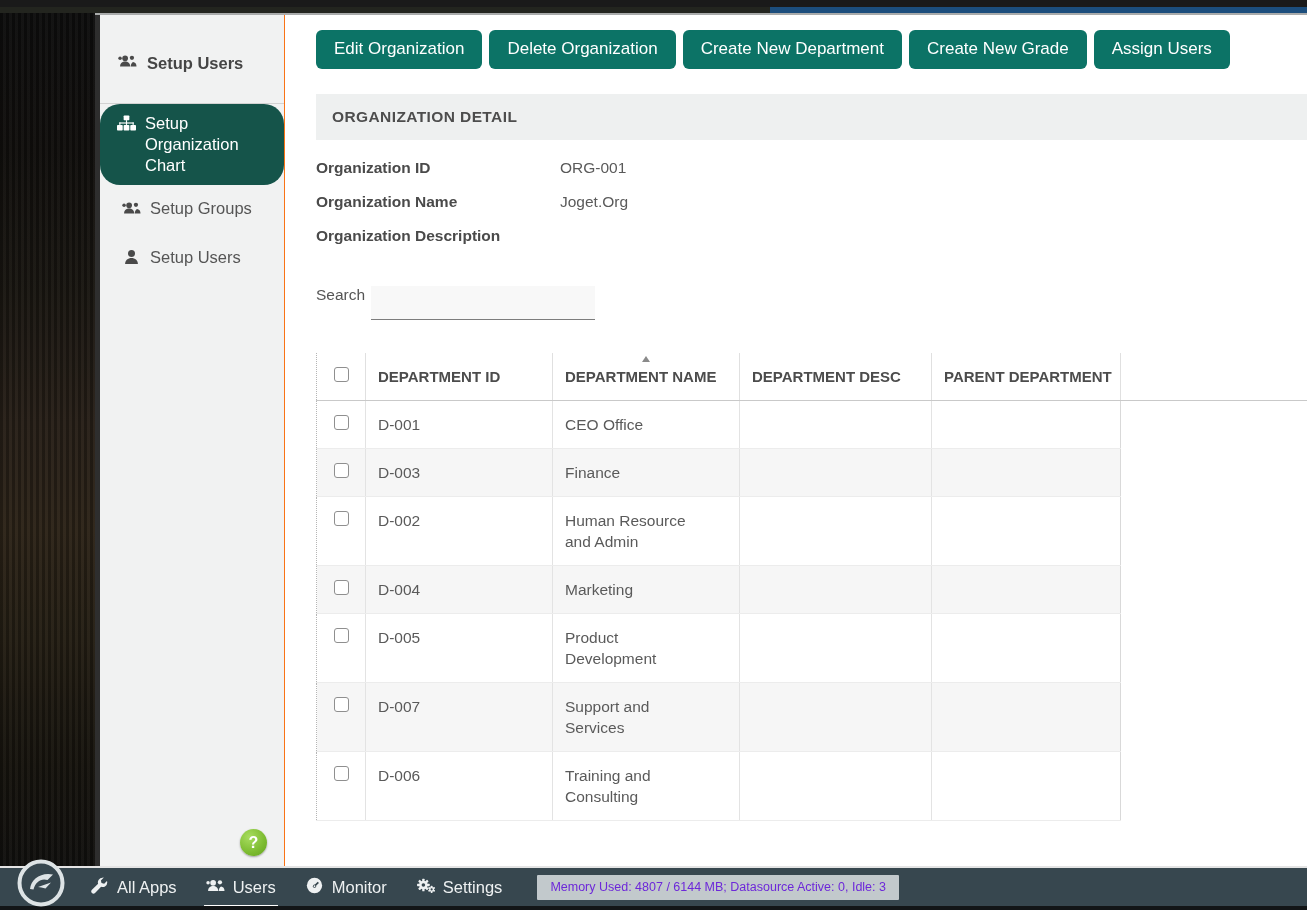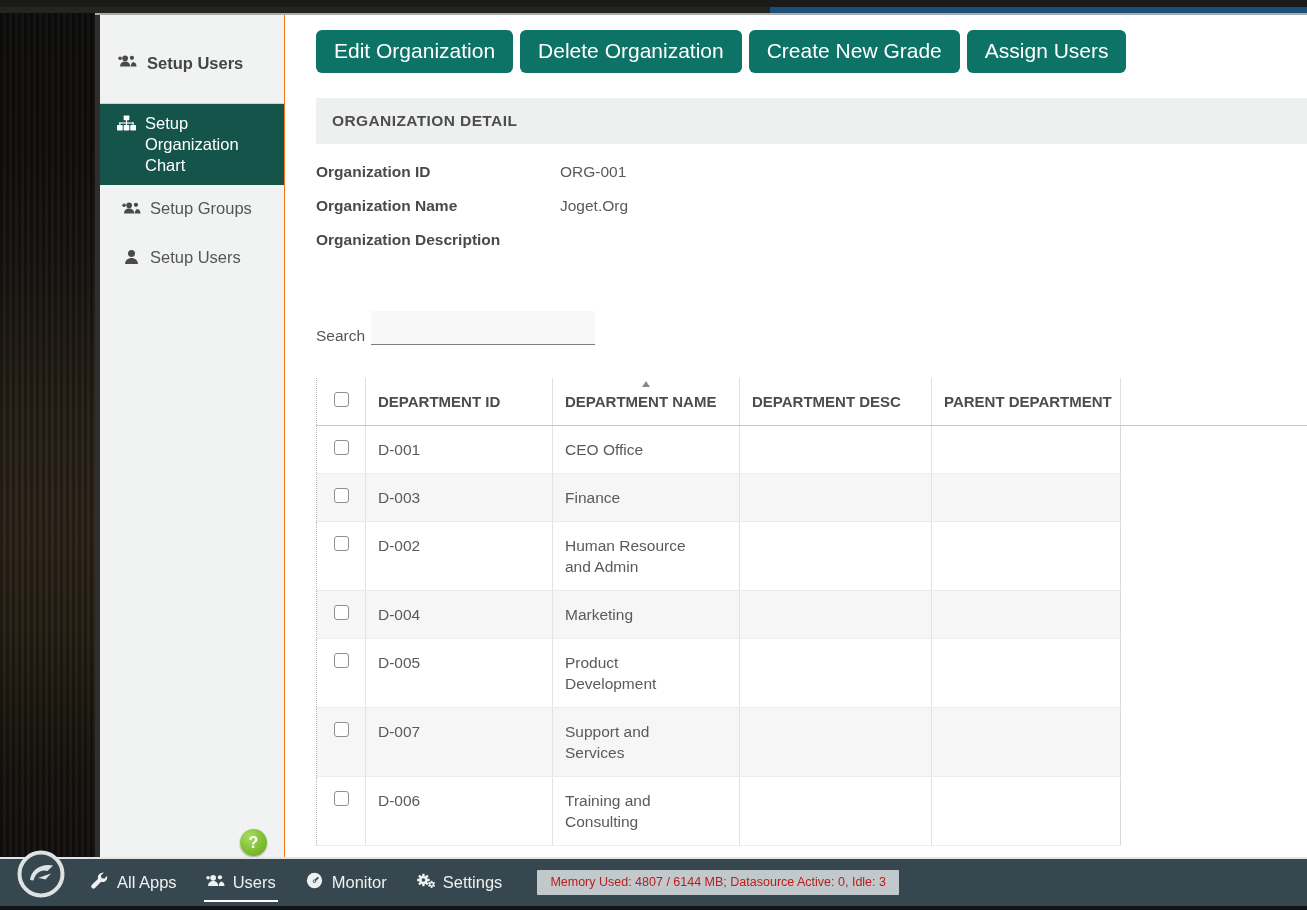--- a/index.html
+++ b/index.html
@@ -28,49 +28,49 @@
   .sb-header {
     display:flex; align-items:center; gap:10px;
     padding:38px 12px 30px 18px; border-bottom:1px solid #d2d2d2;
     font-size:16.5px; font-weight:bold; color:#454545;
   }
   .sb-item {
     display:flex; align-items:flex-start; gap:9px;
     padding:13px 0 13px 22px; font-size:16.5px; color:#555; cursor:pointer; line-height:21px;
   }
   .sb-item .ic { flex:0 0 auto; margin-top:2px; }
-  .sb-item.active { background:#15544a; color:#fff; padding:9px 8px 9px 17px; }
+  .sb-item.active { background:#15544a; color:#fff; padding:9px 8px 9px 17px;border-radius:20px; }
   .sb-icon { width:19px; height:16px; fill:#4a4a4a; }
   .sb-item.active .sb-icon { fill:#fff; }
   .help-btn {
     position:absolute; right:17px; bottom:12px; width:27px; height:27px; border-radius:50%;
     background:radial-gradient(circle at 35% 30%, #a8dd60, #7cbb30 60%, #64a221);
     color:#fff; font-weight:bold; font-size:16px; text-align:center; line-height:27px;
     box-shadow:0 1px 2px rgba(0,0,0,.35); cursor:pointer;
   }
   
   .content {
     position:absolute; left:286px; top:15px; right:0; bottom:42px; z-index:6;
     background:#fff; padding:15px 0 0 30px; overflow:hidden;
   }
   .toolbar { display:flex; gap:7px; }
   .btn {
     background:#0c7366; color:#fff; border:none; border-radius:6px;
-    font-family:inherit; font-size:21px; padding:9px 18px 10px; cursor:pointer; white-space:nowrap;
+    font-family:inherit; font-size:17px; padding:9px 18px 10px; cursor:pointer; white-space:nowrap;
   }
   .band {
     margin-top:25px; height:46px; line-height:46px; background:#eef0f0;
     padding-left:16px; font-weight:bold; font-size:15.5px; color:#4d4d4d; letter-spacing:.4px;
   }
   .fields { padding-top:19px; }
   .field-row { display:flex; margin-bottom:15px; min-height:19px; }
   .field-label { width:244px; font-weight:bold; color:#4a4a4a; font-size:15.5px; }
   .field-value { color:#5a5a5a; font-size:15.5px; }
   .fields-gap { height:25px; }
-  .search-row { margin-top:21px; display:flex; align-items:flex-end; gap:6px; font-size:15.5px; color:#555; }
+  .search-row { display:flex; align-items:flex-start; gap:6px; font-size:15.5px; color:#555; }
   .search-input {
     width:224px; height:34px; background:#f8f8f8; border:none; border-bottom:1px solid #7d7d7d;
     font-family:inherit; font-size:15px; padding:0 8px; outline:none;
   }
   
   .dtable { margin-top:33px; width:100%; border-collapse:collapse; table-layout:fixed; border-left:1px dotted #b5b5b5; }
   .dtable col.c-check  { width:49px; }
   .dtable col.c-id     { width:187px; }
   .dtable col.c-name   { width:187px; }
   .dtable col.c-desc   { width:192px; }
@@ -91,41 +91,41 @@
   }
   .dtable td:first-child { border-left:none; text-align:center; padding:13px 0; }
   .dtable td.cell-name { padding-right:34px; }
   .dtable tr.stripe td { background:#f6f6f6; }
   .dtable td.filler, .dtable tr.stripe td.filler { background:#fff; border-bottom:none; border-left:1px solid #d9d9d9; }
   .checkbox {
     display:inline-block; width:15px; height:15px; background:#fff;
     border:1px solid #8f8f8f; border-radius:3px; cursor:pointer;
   }
   
-  .footer { position:absolute; left:0; right:0; bottom:0; height:53px; z-index:10; }
+  .footer { position:absolute; left:0; right:0; bottom:0; height:44px; z-index:10; }
   .footer-topline { position:absolute; top:0; left:0; right:0; height:2px; background:#e4e4e4; }
   .footer-bar {
     position:absolute; top:2px; left:0; right:0; bottom:4px; background:#37474f;
     display:flex; align-items:center;
   }
   .footer-black { position:absolute; bottom:0; left:0; right:0; height:4px; background:#121517; }
   .logo {
     position:absolute; left:16px; top:-8px; width:50px; height:50px; z-index:11; cursor:pointer;
   }
   .nav { display:flex; align-items:center; gap:25px; margin-left:88px; }
   .nav-item {
     display:flex; align-items:center; gap:8px; color:#eef1f2; font-size:16.5px;
     position:relative; cursor:pointer; padding:4px 2px;
   }
   .nav-item.active::after {
     content:''; position:absolute; left:0; right:0; bottom:-5px; height:2px; background:#fff;
   }
   .nav-icon { width:19px; height:17px; fill:#eef1f2; }
   .status-badge {
-    margin-left:33px; background:#c2c9cc; color:#b91c1c; font-size:12.5px;
+    margin-left:33px; background:#c2c9cc; color:#6d28d9; font-size:12.5px;
     padding:5px 13px 6px; border-radius:1px; white-space:nowrap;
   }
 </style>
 </head>
 <body>
 
 <div class="strip-black"></div>
 <div class="strip-mid"></div>
 <div class="strip-blue"></div>
 <div class="strip-gray"></div>
@@ -181,20 +181,21 @@
     </span>
     <span>Setup Users</span>
   </div>
   <div class="help-btn">?</div>
 </div>
 
 <div class="content">
   <div class="toolbar">
     <button class="btn">Edit Organization</button>
     <button class="btn">Delete Organization</button>
+    <button class="btn">Create New Department</button>
     <button class="btn">Create New Grade</button>
     <button class="btn">Assign Users</button>
   </div>
 
   <div class="band">ORGANIZATION DETAIL</div>
 
   <div class="fields">
     <div class="field-row">
       <div class="field-label">Organization ID</div>
       <div class="field-value">ORG-001</div>

